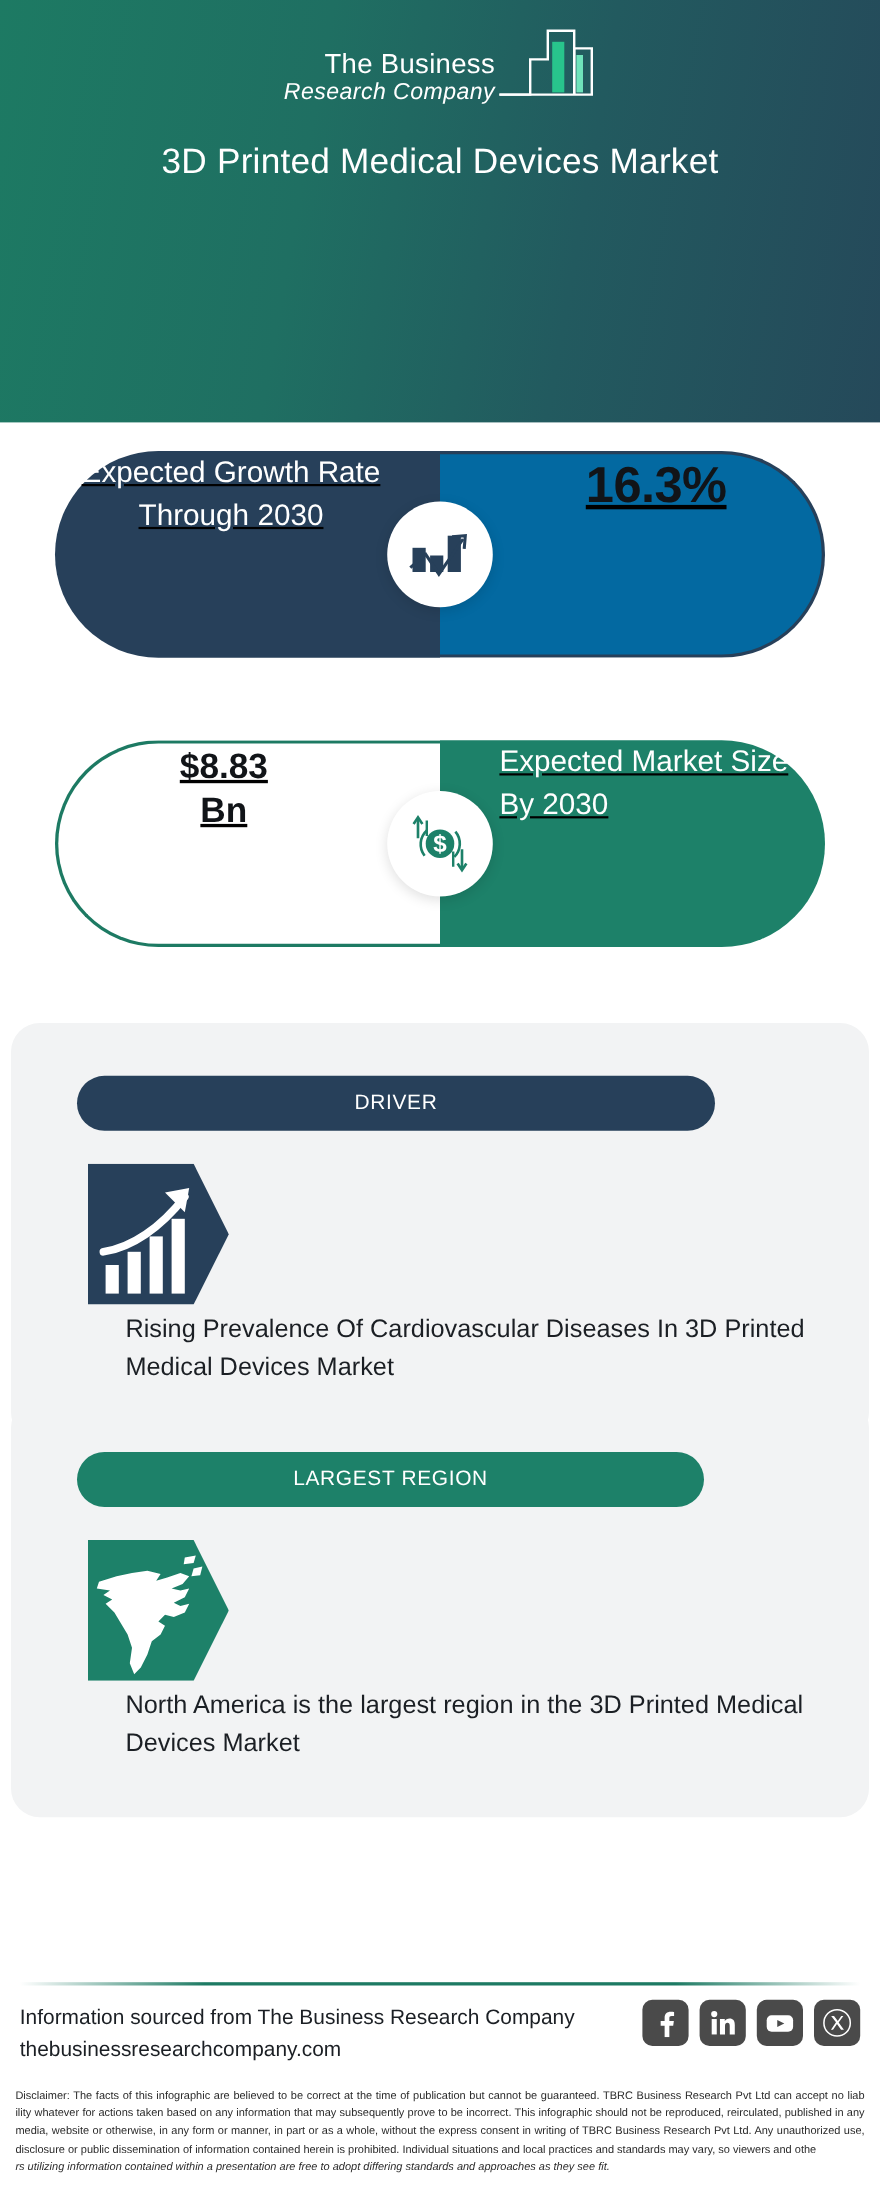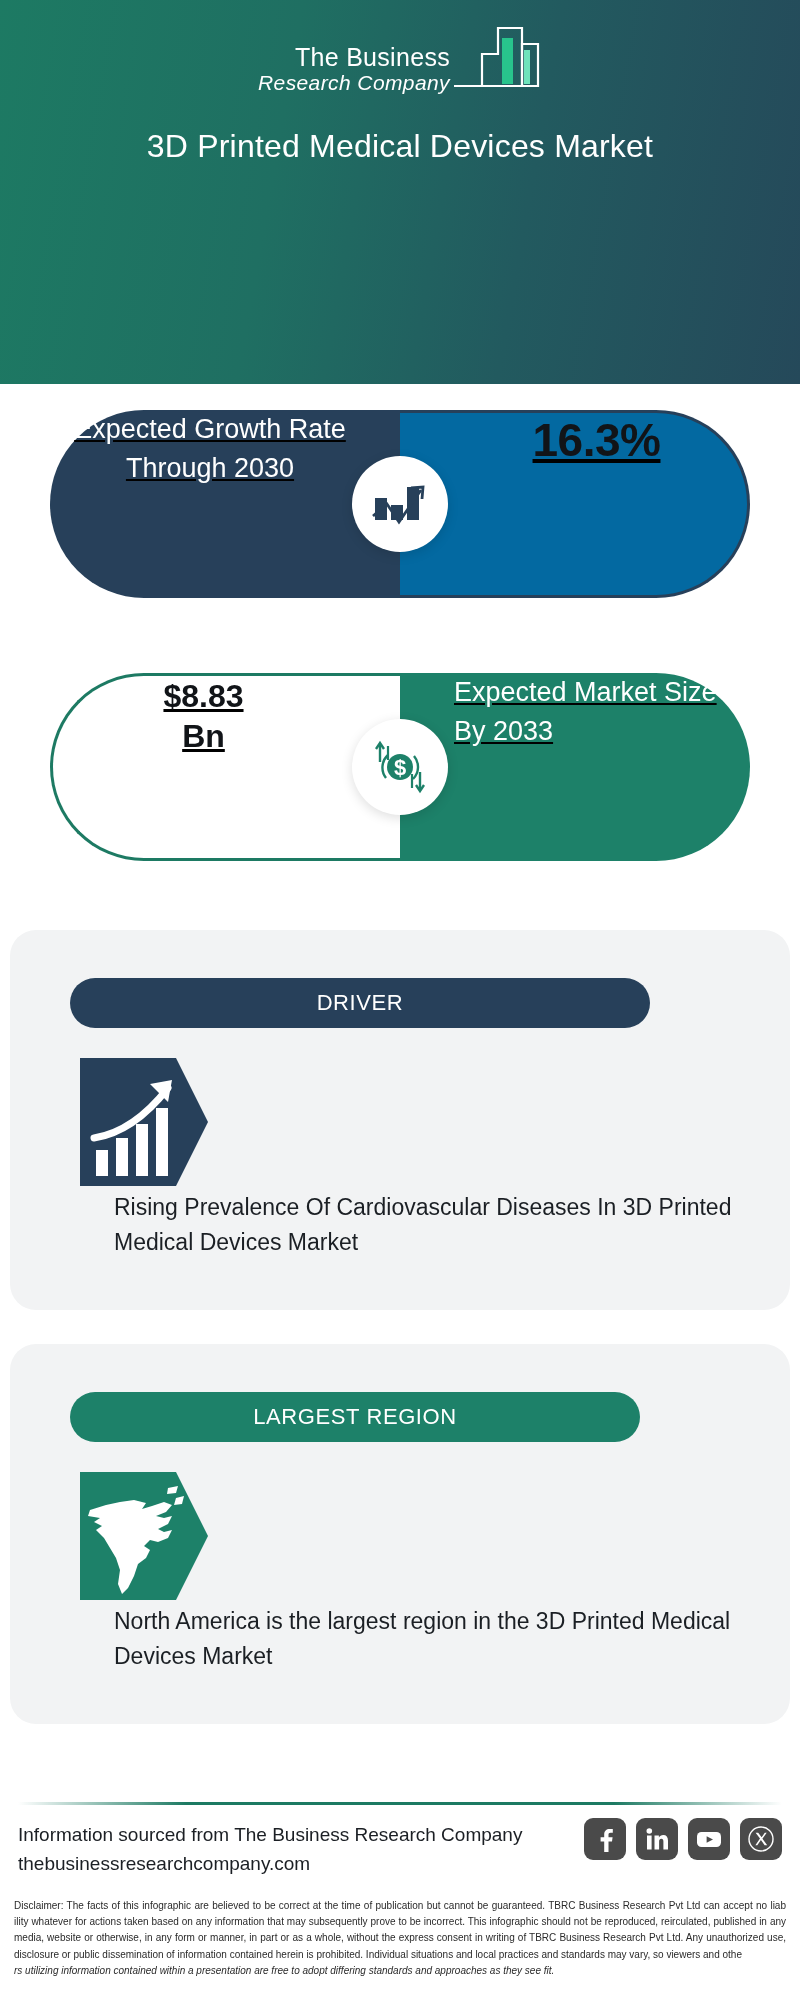--- a/index.html
+++ b/index.html
@@ -120,31 +120,31 @@
   }
 
   
   .panel {
     position: absolute;
     left: 10px; width: 780px;
     background: #f2f3f4;
     border-radius: 26px;
   }
   .panel-driver { top: 930px; height: 380px; }
-  .panel-region { top: 1344px; height: 380px; }
+  .panel-region { top: 1272px; height: 380px; }
 
   .pill {
     position: absolute;
     left: 60px;
     top: 48px;
     height: 50px;
     border-radius: 25px;
     display: flex; align-items: center; justify-content: center;
     color: #ffffff;
-    font-size: 22px;
+    font-size: 19px;
     letter-spacing: .6px;
   }
   .pill-driver { width: 580px; background:#27405a; }
   .pill-region { width: 570px; background:#1d8169; }
 
   .body-row {
     position: absolute;
     left: 70px; right: 44px; top: 128px;
     display: flex; align-items: flex-start; flex-direction: column;
   }
@@ -231,21 +231,21 @@
   </div>
 
   <div class="stat stat-size">
     <div class="half s-left">
       <div class="val">
         <div>$8.83</div>
         <div>Bn</div>
       </div>
     </div>
     <div class="half s-right">
-      <div class="lbl">Expected Market Size By 2033</div>
+      <div class="lbl">Expected Market Size By 2030</div>
     </div>
     <div class="badge">
       <svg width="60" height="58" viewBox="0 0 60 58">
         <circle cx="30" cy="29" r="13" fill="#1d8169"></circle>
         <text x="30" y="37" font-family="Liberation Sans, sans-serif" font-size="22" font-weight="700" fill="#ffffff" text-anchor="middle">$</text>
         <path d="M16 40 A17 17 0 0 1 18 17" fill="none" stroke="#1d8169" stroke-width="2.4"></path>
         <path d="M44 18 A17 17 0 0 1 43 41" fill="none" stroke="#1d8169" stroke-width="2.4"></path>
         <path d="M10 24 V6" stroke="#1d8169" stroke-width="2.4" fill="none"></path>
         <path d="M6 11 L10 5 L14 11" stroke="#1d8169" stroke-width="2.4" fill="none"></path>
         <path d="M18 22 V8" stroke="#1d8169" stroke-width="2.2" fill="none"></path>

